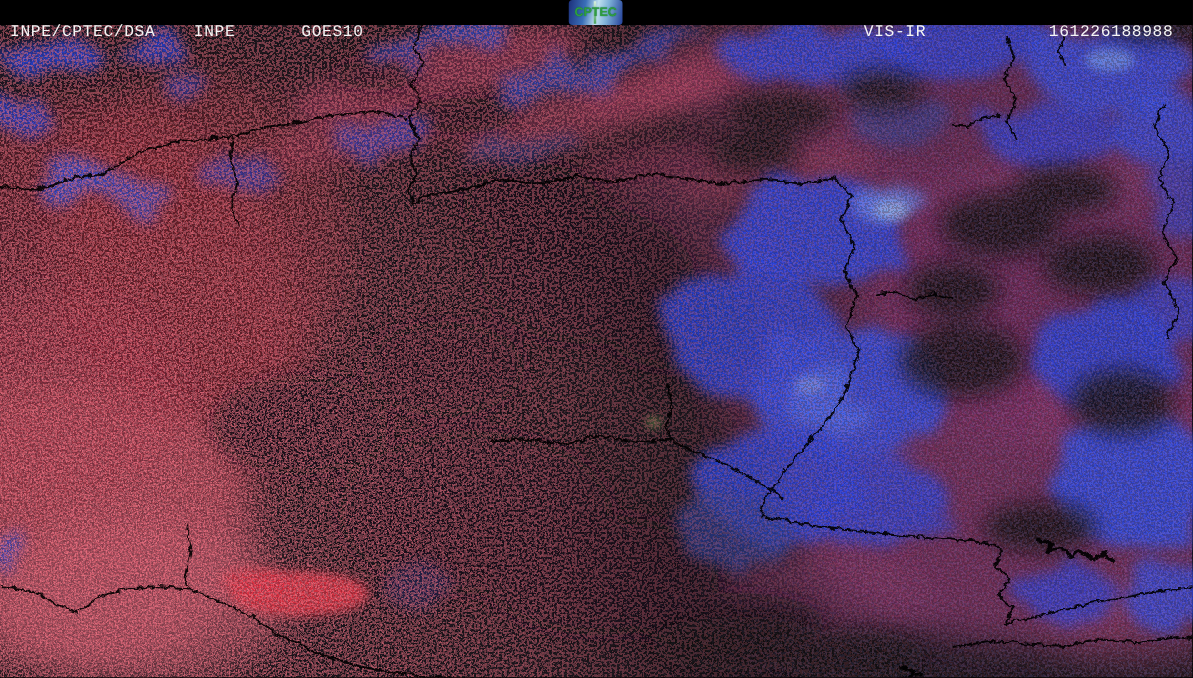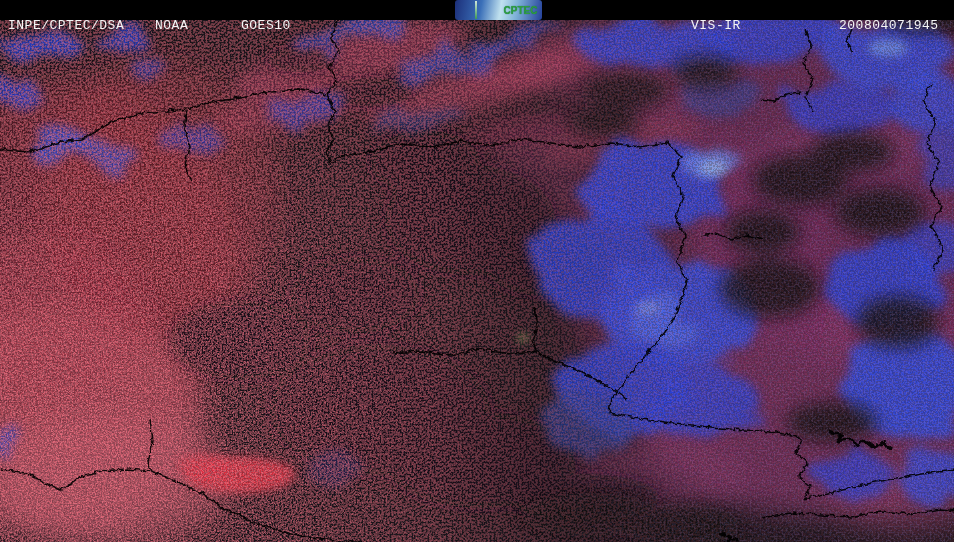--- a/index.html
+++ b/index.html
@@ -8,42 +8,42 @@
   .header{position:absolute;top:0;left:0;width:954px;height:20px;background:var(--header-bg,#000);z-index:5;}
   .header span{position:absolute;top:18px;font-size:13px;letter-spacing:0.5px;color:var(--header-text,#f5f5f5);
        white-space:nowrap;}
   .h-agency{left:8px;}
   .h-operator{left:155px;}
   .h-satellite{left:241px;}
   .h-product{left:651px;margin-left:40px;}
   .h-timestamp{left:839px;}
   .logo{position:absolute;left:455px;top:0;width:43px;height:20px;border-radius:3px;
         background:linear-gradient(100deg,#1c2f7a 0%,#3a6fb8 30%,#bfe0ee 52%,#7fb2d8 70%,#24409a 100%);
-        display:flex;align-items:center;justify-content:center;overflow:hidden;padding-left:44px;}
+        display:flex;align-items:center;justify-content:center;overflow:hidden;}
   .logo b{color:var(--logo-green,#2f9e3f);font-size:10px;font-weight:bold;letter-spacing:0px;
         text-shadow:0 0 1px #063;z-index:2;font-family:"Liberation Sans",sans-serif;}
   .logo .ant{position:absolute;left:20px;top:1px;width:2px;height:18px;background:linear-gradient(#dff5df,#3f9e4f);
         opacity:.9;z-index:1;}
   .scene{position:absolute;top:20px;left:0;width:954px;height:522px;}
 </style>
 </head>
 <body>
 
 <div id="app">
 
   <div class="header">
     <span class="h-agency">INPE/CPTEC/DSA</span>
-    <span class="h-operator">NOAA</span>
+    <span class="h-operator">INPE</span>
     <span class="h-satellite">GOES10</span>
     <div class="logo">
       <div class="ant"></div>
       <b>CPTEC</b>
     </div>
     <span class="h-product">VIS-IR</span>
-    <span class="h-timestamp">200804071945</span>
+    <span class="h-timestamp">161226188988</span>
   </div>
 
   <svg class="scene" width="954" height="522" viewBox="0 0 954 522" xmlns="http://www.w3.org/2000/svg">
     <defs>
       <filter id="fSpeckRed" x="0" y="0" width="100%" height="100%">
         <feTurbulence type="fractalNoise" baseFrequency="0.5" numOctaves="2" seed="11"></feTurbulence>
         <feColorMatrix type="matrix" values="0 0 0 0 0.77  0 0 0 0 0.15  0 0 0 0 0.20  22 0 0 0 -10.3"></feColorMatrix>
       </filter>
       <filter id="fSpeckBright" x="0" y="0" width="100%" height="100%">
         <feTurbulence type="fractalNoise" baseFrequency="0.8" numOctaves="2" seed="4"></feTurbulence>

